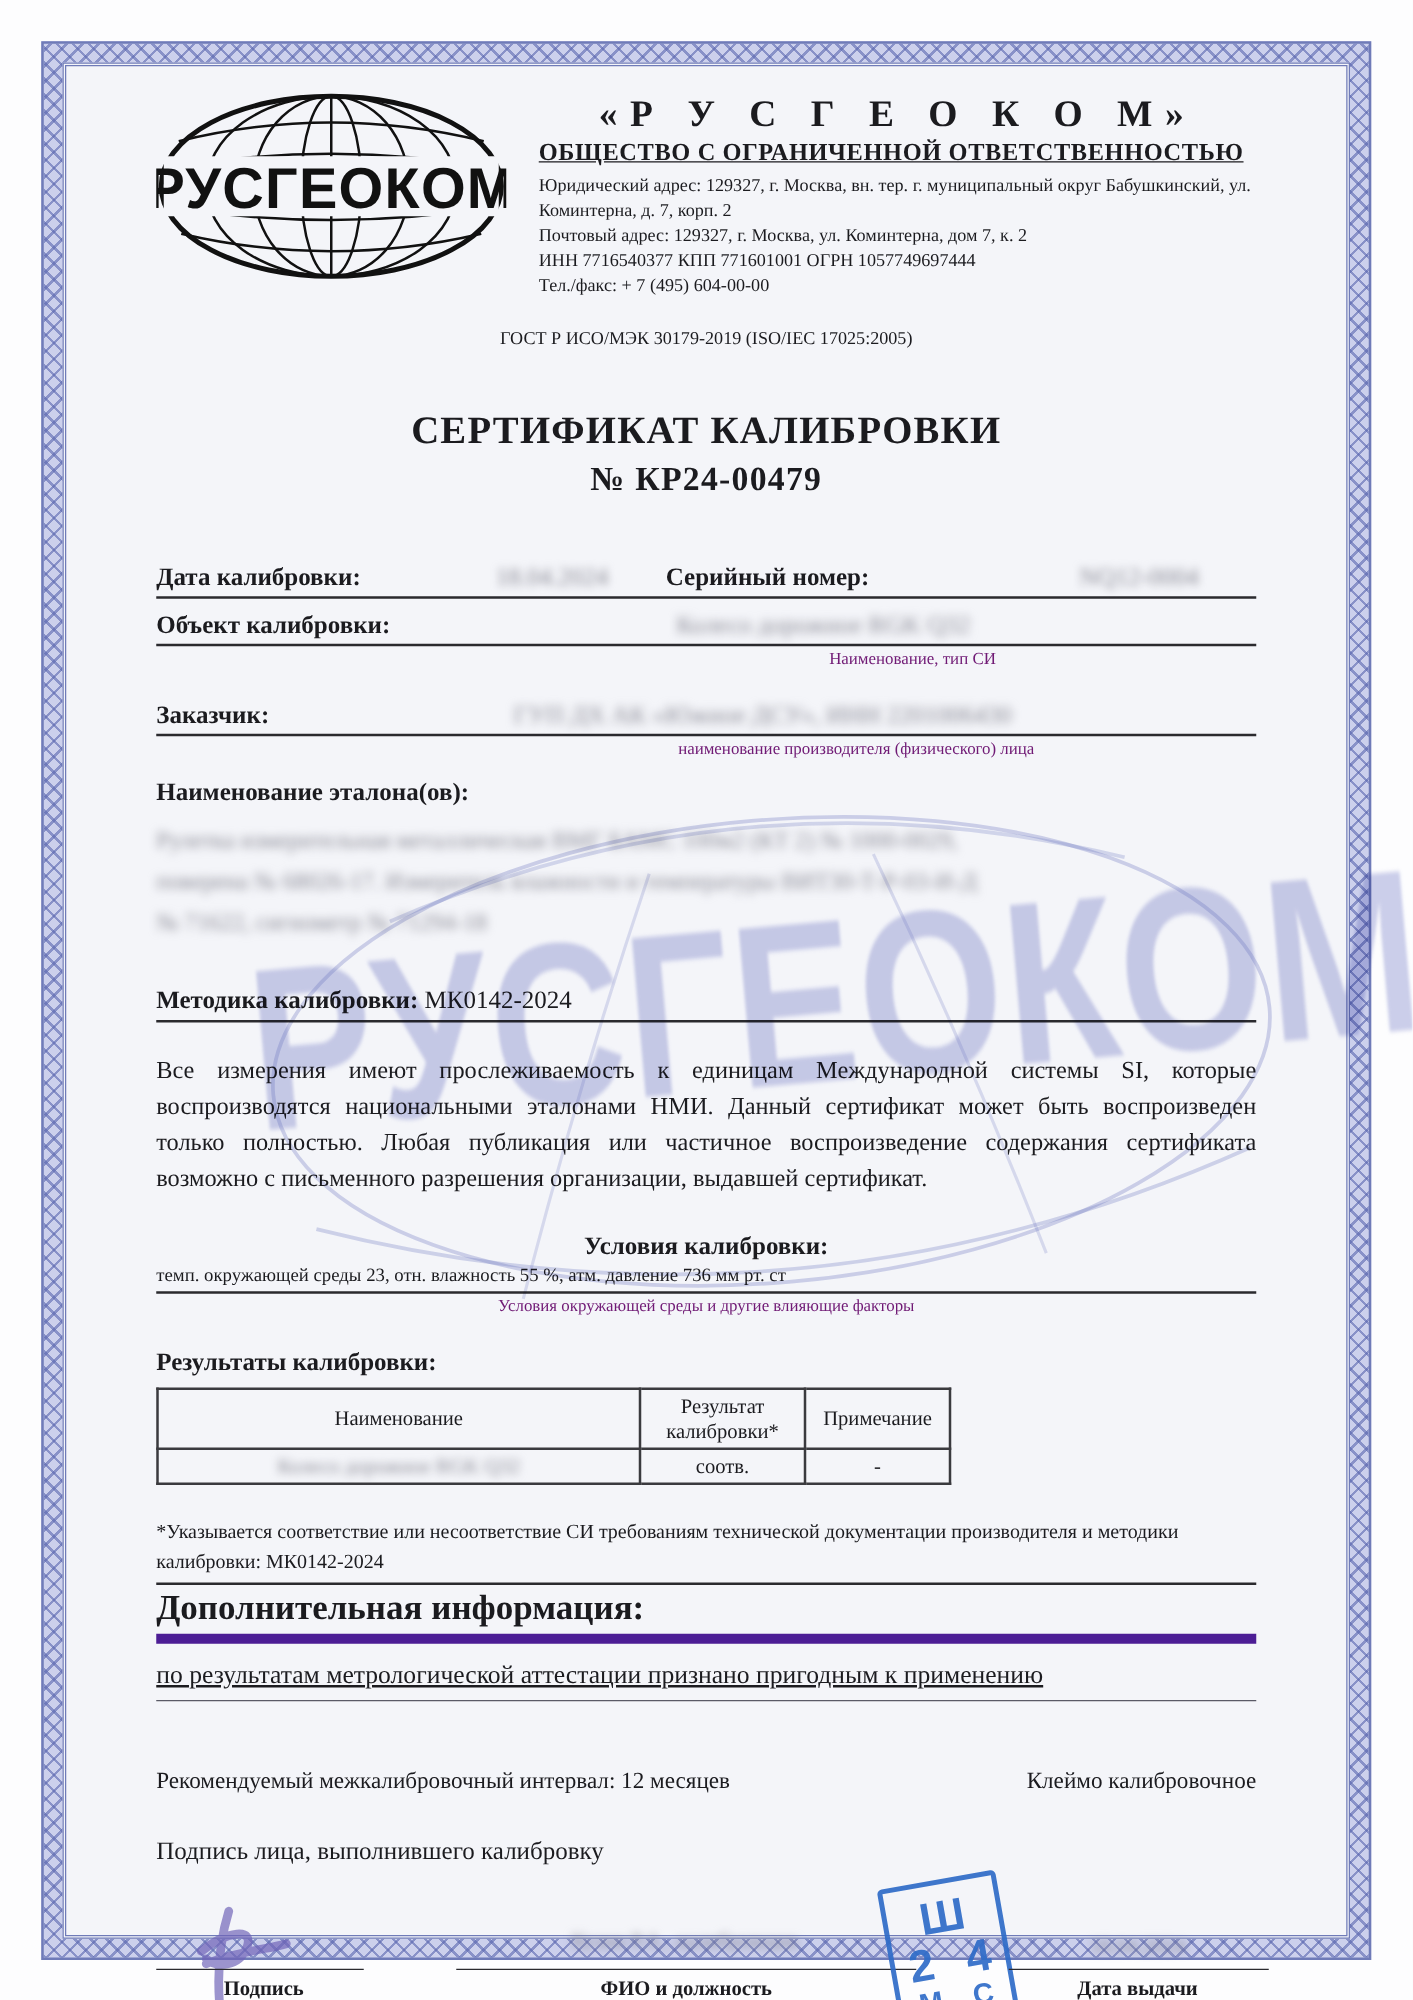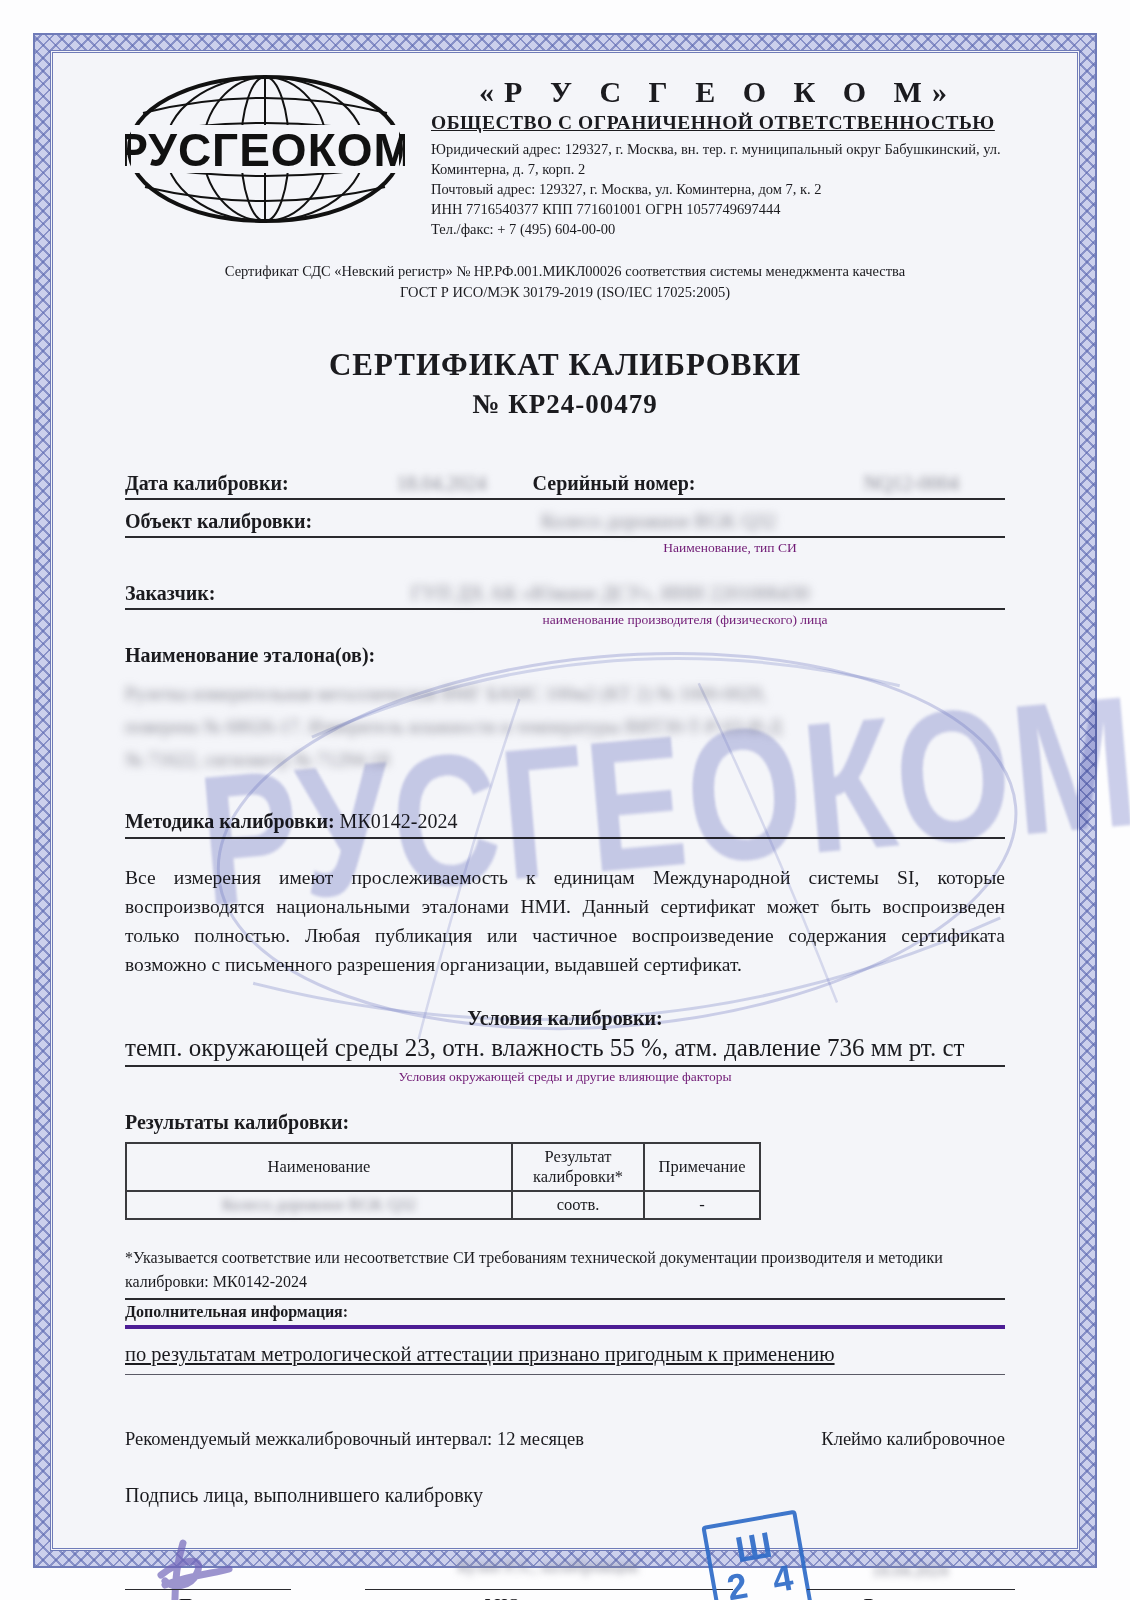--- a/index.html
+++ b/index.html
@@ -55,29 +55,29 @@
   .caption{font-size:13.5px;text-align:center;margin-top:2px;color:#701a75;}
   .caption.obj{margin-left:330px;}
   .caption.cust{margin-left:240px;}
   .redacted{filter:blur(4px);color:#8a8a95;}
   .redacted.small{filter:blur(3.5px);}
   .sec-h{font-weight:bold;font-size:20px;margin-top:16px;}
   .etalon-lines{font-size:19px;line-height:33px;margin-top:10px;text-align:justify;}
   .method-row{border-bottom:2px solid #2a2a2e;margin-top:34px;padding-bottom:4px;font-size:20px;}
   .method-row .v{font-weight:normal;}
   .para{font-size:19.5px;line-height:29px;text-align:justify;margin-top:24px;}
-  .cond-val{font-size:25px;border-bottom:2px solid #2a2a2e;padding-bottom:3px;margin-top:4px;}
+  .cond-val{font-size:15px;border-bottom:2px solid #2a2a2e;padding-bottom:3px;margin-top:4px;}
   
   .res-table{border-collapse:collapse;margin-top:8px;font-size:16.5px;}
   .res-table td,.res-table th{border:2px solid #3a3a3e;font-weight:normal;text-align:center;padding:3px 6px;}
   .res-table th{height:40px;}
   .c-name{width:372px;} .c-res{width:118px;} .c-note{width:102px;}
   
   .footnote{font-size:16px;line-height:24px;margin-top:26px;border-bottom:2px solid #2a2a2e;padding-bottom:4px;}
-  .addl-h{font-weight:bold;font-size:16px;border-bottom:4px solid #4c1d95;padding:3px 0 4px 0;}
+  .addl-h{font-weight:bold;font-size:28px;border-bottom:8px solid #4c1d95;padding:3px 0 4px 0;}
   .addl-t{font-size:20.5px;border-bottom:1.5px solid #5a5a66;padding:14px 0 8px 0;text-decoration:underline;}
   
   .interval-row{display:flex;justify-content:space-between;font-size:18.5px;margin-top:54px;}
   .sign-line-caption{font-size:20px;margin-top:34px;}
   .sig-area{position:relative;height:150px;margin-top:4px;}
   .rule{position:absolute;border-top:1.8px solid #2a2a2e;}
   .rule-cap{position:absolute;font-weight:bold;font-size:16.5px;text-align:center;}
   .sig-scribble{position:absolute;left:20px;top:18px;opacity:.85;filter:blur(.6px);}
   .fio-red{position:absolute;left:258px;top:46px;width:330px;text-align:center;font-size:17px;}
   .date-red{position:absolute;left:700px;top:50px;width:170px;text-align:center;font-size:17px;}
@@ -146,21 +146,20 @@
             <div>Юридический адрес: 129327, г. Москва, вн. тер. г. муниципальный округ Бабушкинский, ул.</div>
             <div>Коминтерна, д. 7, корп. 2</div>
             <div>Почтовый адрес: 129327, г. Москва, ул. Коминтерна, дом 7, к. 2</div>
             <div>ИНН 7716540377 КПП 771601001 ОГРН 1057749697444</div>
             <div>Тел./факс: + 7 (495) 604-00-00</div>
           </div>
         </div>
       </div>
 
       <div class="accred">
-        <div>Сертификат СДС «Невский регистр» № НР.РФ.001.МИКЛ00026 соответствия системы менеджмента качества</div>
         <div>ГОСТ Р ИСО/МЭК 30179-2019 (ISO/IEC 17025:2005)</div>
       </div>
 
       <div class="doc-title">СЕРТИФИКАТ КАЛИБРОВКИ</div>
       <div class="doc-number">№ КР24-00479</div>
 
       <div class="fields">
 
         <div class="frow">
           <span class="lbl">Дата калибровки:</span>

